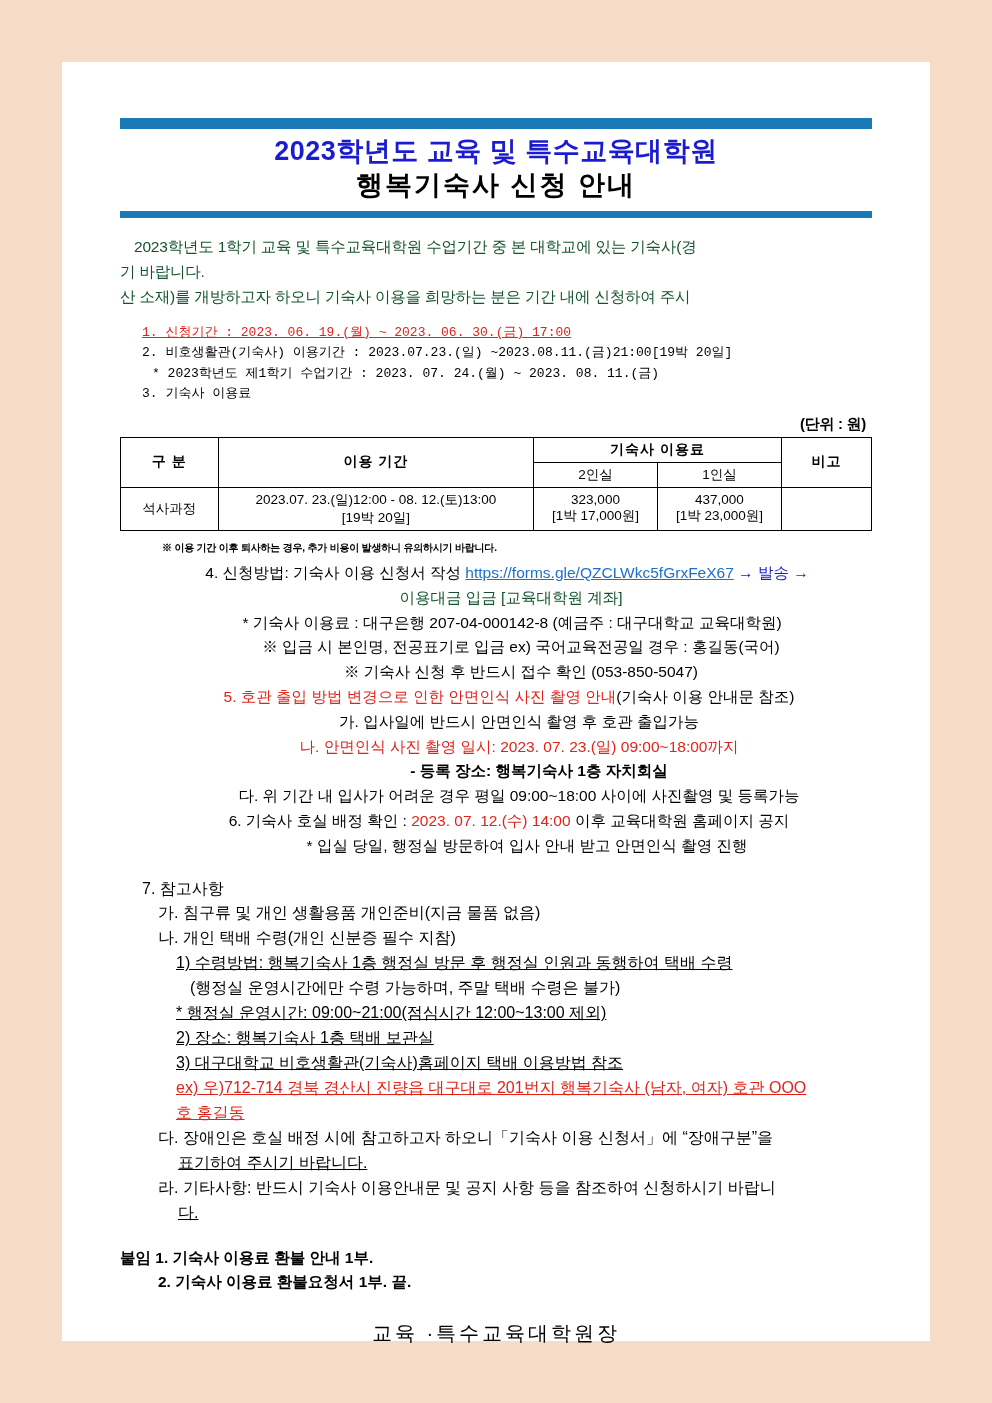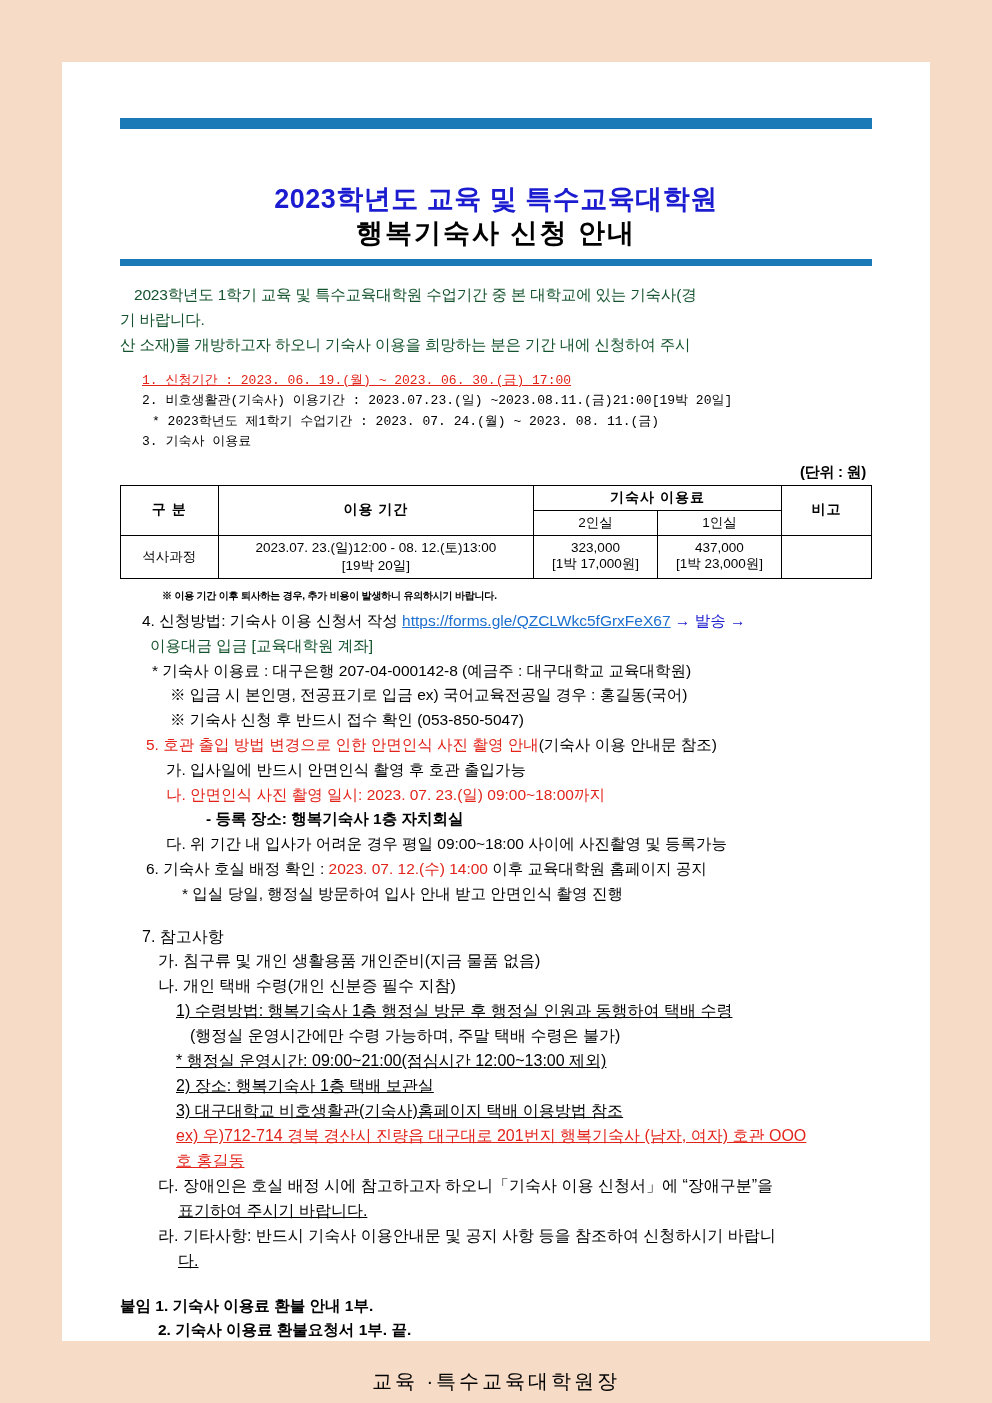--- a/index.html
+++ b/index.html
@@ -44,21 +44,20 @@
   .title-block {
     text-align: center;
     padding: 6px 0 2px 0;
   }
   .title-line1 {
     font-size: 27px;
     font-weight: bold;
     color: #1b1bcf;
     letter-spacing: 0.5px;
     line-height: 1.25;
-    margin-top: 48px;
   }
   .title-line2 {
     font-size: 27px;
     font-weight: bold;
     color: #000000;
     letter-spacing: 2px;
     line-height: 1.25;
   }
   .intro {
     margin-top: 16px;
@@ -126,20 +125,21 @@
     margin-top: 10px;
     font-size: 10px;
     padding-left: 42px;
     font-weight: bold;
     letter-spacing: -0.2px;
   }
   .list2 {
     margin-top: 6px;
     font-size: 15.5px;
     line-height: 1.6;
+    text-align: center;
   }
   .list2 .li {
     white-space: nowrap;
   }
   .link {
     color: #1b6fd0;
     text-decoration: underline;
   }
   .arrow {
     color: #1b1bcf;

